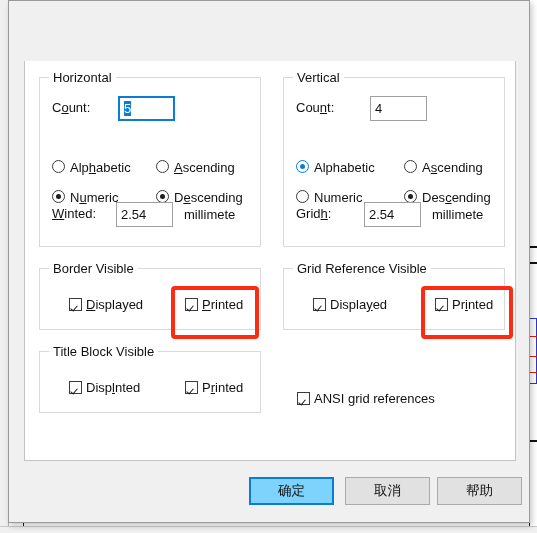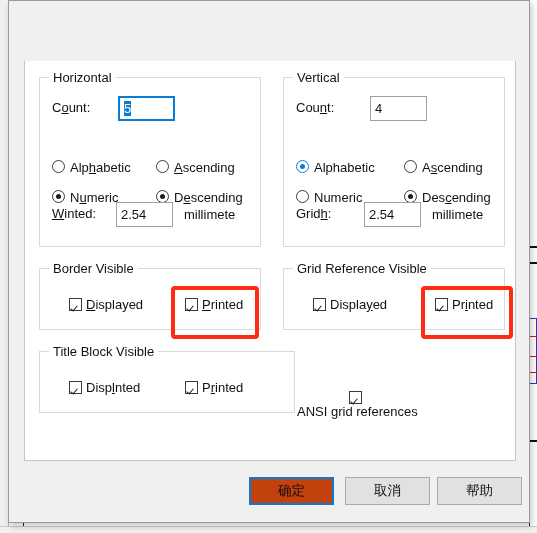--- a/index.html
+++ b/index.html
@@ -222,21 +222,21 @@
     width: 85px; height: 28px;
     background: #e1e1e1;
     border: 1px solid #aaaaaa;
     font-size: 13.5px;
     color: #111;
     display: flex; align-items: center; justify-content: center;
     cursor: default;
     font-family: "Liberation Sans", sans-serif;
   }
   .btn.default {
-    background: #c2410c;
+    background: #7dd3fc;
     border: 2px solid #0a7cd4;
   }
 </style>
 </head>
 <body>
 
 <div id="app-bg">
   <div class="ruler-left"></div>
 
   <div class="vline" style="left:23px; top:0; width:1px; height:533px;"></div>
@@ -363,33 +363,33 @@
       <div class="check checked" style="position:absolute; left:29px; top:28px;">
         <span class="cbox"></span>
         <span class="lbl"><span>Displa</span><span class="u">y</span><span>ed</span></span>
       </div>
       <div class="check checked" style="position:absolute; left:151px; top:28px;">
         <span class="cbox"></span>
         <span class="lbl"><span>Pr</span><span class="u">i</span><span>nted</span></span>
       </div>
     </div>
 
-    <div class="group" style="left:14px; top:290px; width:256px; height:62px;">
+    <div class="group" style="left:14px; top:290px; width:222px; height:62px;">
       <div class="legend">Title Block Visible</div>
       <div class="check checked" style="position:absolute; left:29px; top:28px;">
         <span class="cbox"></span>
         <span class="lbl"><span>Disp</span><span class="u">l</span><span>nted</span></span>
       </div>
       <div class="check checked" style="position:absolute; left:145px; top:28px;">
         <span class="cbox"></span>
         <span class="lbl"><span>P</span><span class="u">r</span><span>inted</span></span>
       </div>
     </div>
 
-    <div class="check checked" style="position:absolute; left:272px; top:330px;flex-direction:column;">
+    <div class="check checked" style="position:absolute; left:272px; top:330px;">
       <span class="cbox"></span>
       <span class="lbl"><span>ANSI </span><span class="u">g</span><span>rid references</span></span>
     </div>
 
   </div>
 
   <div class="annot" style="left:162px; top:285px; width:88px; height:53px;"></div>
   <div class="annot" style="left:412px; top:285px; width:92px; height:53px;"></div>
 
   <div class="footer">

